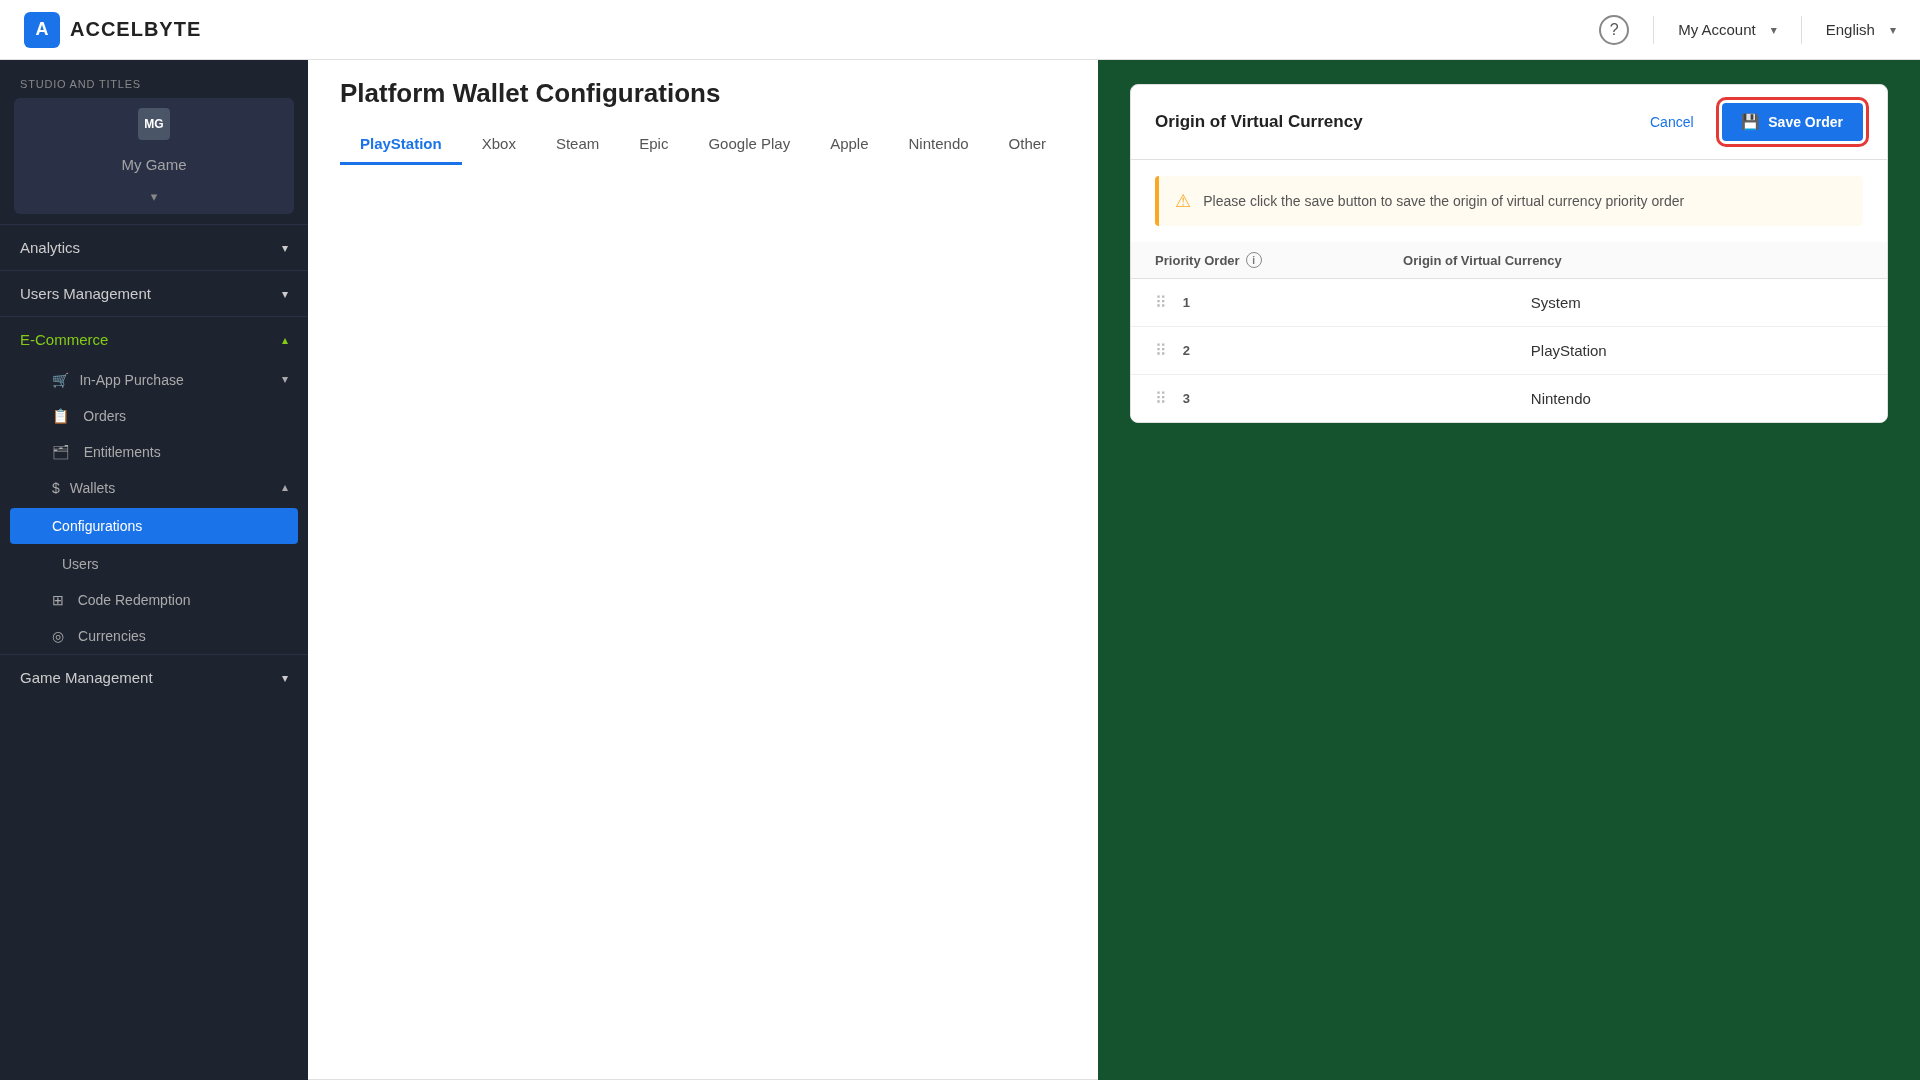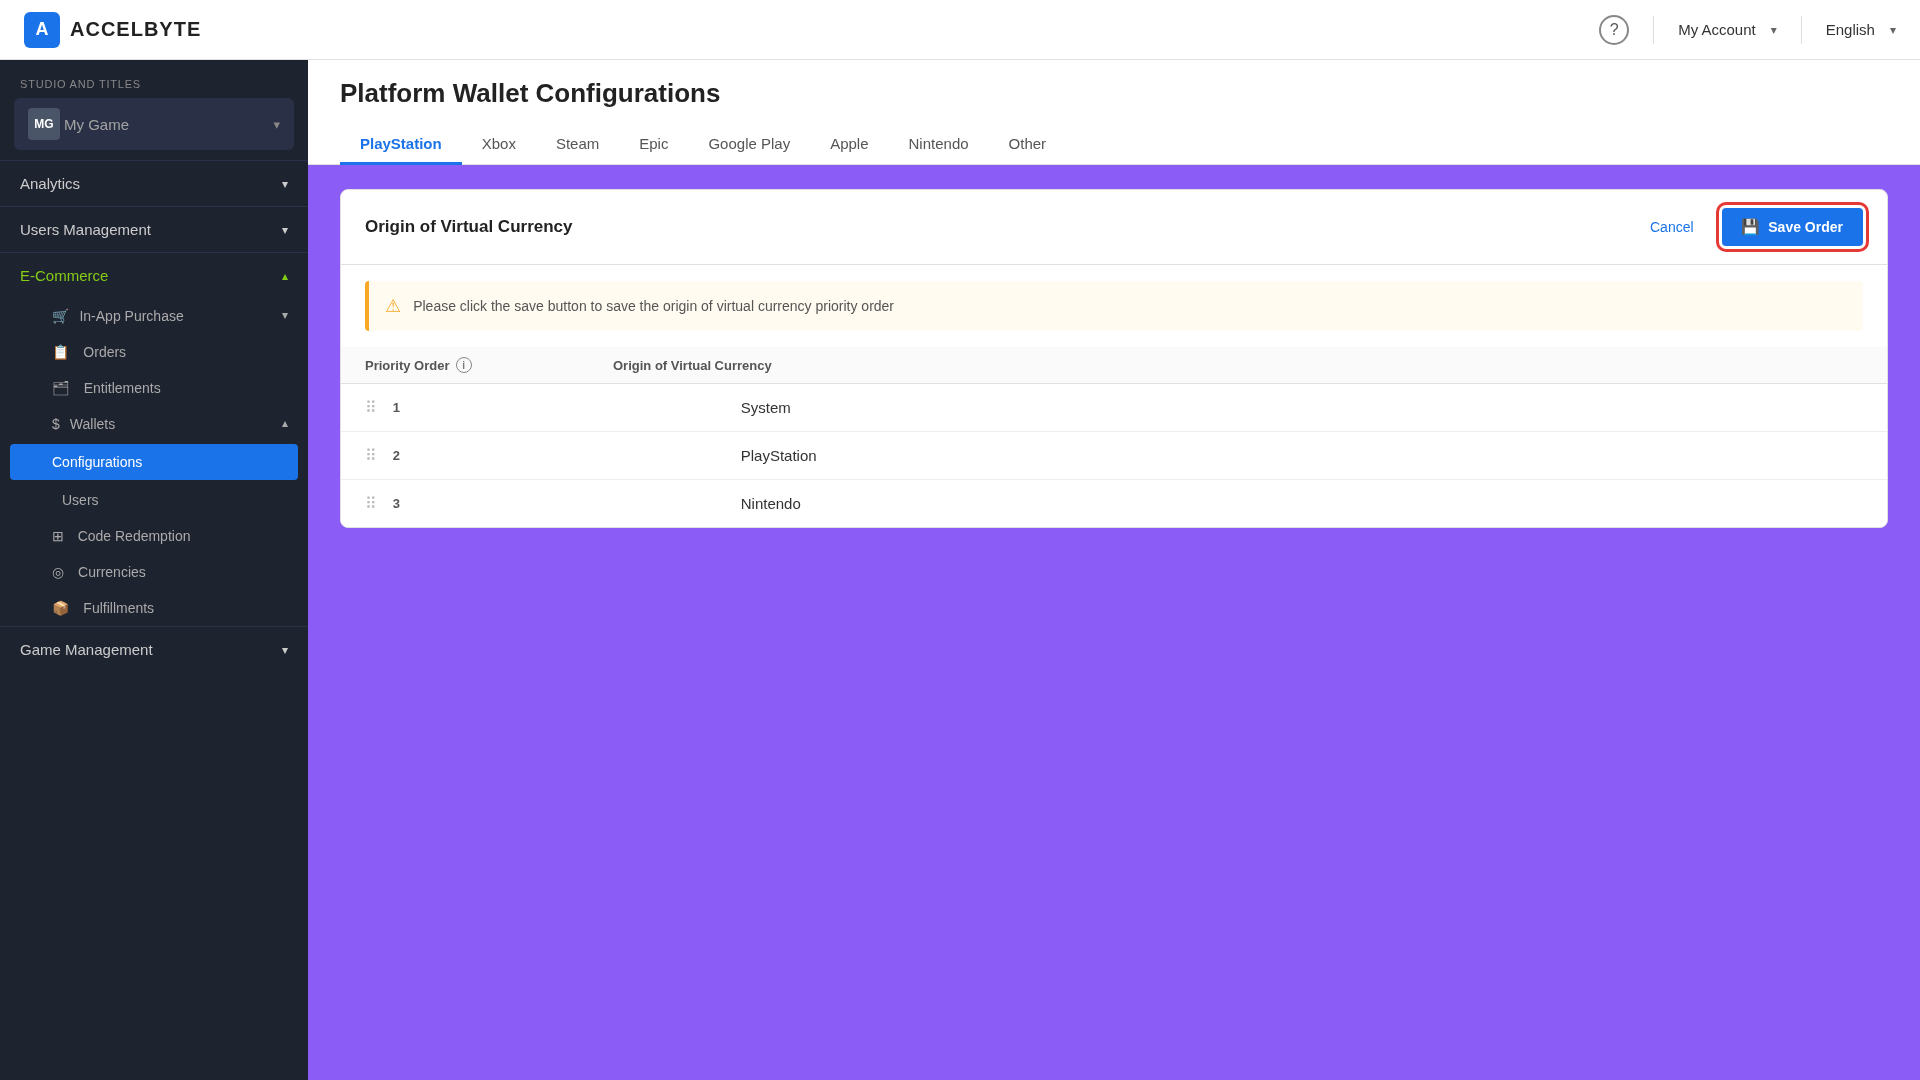--- a/index.html
+++ b/index.html
@@ -34,23 +34,23 @@
     
     .layout { display: flex; flex: 1; overflow: hidden; }
 
     
     .sidebar {
       width: 308px; background: #1e2330; color: #ccc;
       display: flex; flex-direction: column; flex-shrink: 0; overflow-y: auto;
     }
     .studio-label { font-size: 11px; color: #888; text-transform: uppercase; padding: 18px 20px 8px; letter-spacing: 0.8px; }
     .game-selector {
-      display: flex; align-items: center; gap: 4px;
+      display: flex; align-items: center; gap: 16px;
       margin: 0 14px 10px; background: #2a3147; border-radius: 6px;
-      padding: 10px 14px; cursor: pointer;
+      padding: 10px 14px; cursor: pointer; flex-direction: column;
     }
     .game-avatar {
       width: 32px; height: 32px; background: #4a5568; border-radius: 4px;
       display: flex; align-items: center; justify-content: center;
       font-size: 12px; font-weight: bold; color: #fff;
     }
     .game-name { font-size: 15px; color: #a3a3a3; flex: 1; }
     .game-chevron { color: #888; font-size: 13px; }
 
     .sidebar-section { border-top: 1px solid #2a3147; }
@@ -63,21 +63,21 @@
       padding: 10px 20px 10px 52px; font-size: 14px; color: #aaa; cursor: pointer;
     }
     .sidebar-sub-item.active {
       background: #1a73e8; color: #ffffff; border-radius: 4px;
       margin: 2px 10px; padding: 10px 20px 10px 42px;
     }
     .sidebar-sub-item.list-item { padding-left: 62px; }
     .chevron { font-size: 12px; }
 
     
-    .main-content { flex: 1; display: flex; flex-direction: column; overflow: hidden; background: #8b5cf6; justify-content: space-between; }
+    .main-content { flex: 1; display: flex; flex-direction: row; overflow: hidden; background: #14532d; justify-content: space-between; }
 
     
     .page-header {
       background: #fff; padding: 18px 32px 0;
       border-bottom: 1px solid #e0e0e0;
     }
     .page-title { font-size: 26px; font-weight: 700; color: #222; margin-bottom: 16px; }
 
     
     .tabs { display: flex; gap: 0; }
@@ -226,24 +226,20 @@
         <span>Users</span>
       </div>
       <div class="sidebar-sub-item">
         <span style="margin-right:10px;">⊞</span>
         <span>Code Redemption</span>
       </div>
       <div class="sidebar-sub-item">
         <span style="margin-right:10px;">◎</span>
         <span>Currencies</span>
       </div>
-      <div class="sidebar-sub-item">
-        <span style="margin-right:10px;">📦</span>
-        <span>Fulfillments</span>
-      </div>
     </div>
 
     <div class="sidebar-section">
       <div class="sidebar-item">
         <span>Game Management</span>
         <span class="chevron">▾</span>
       </div>
     </div>
   </div>
 

